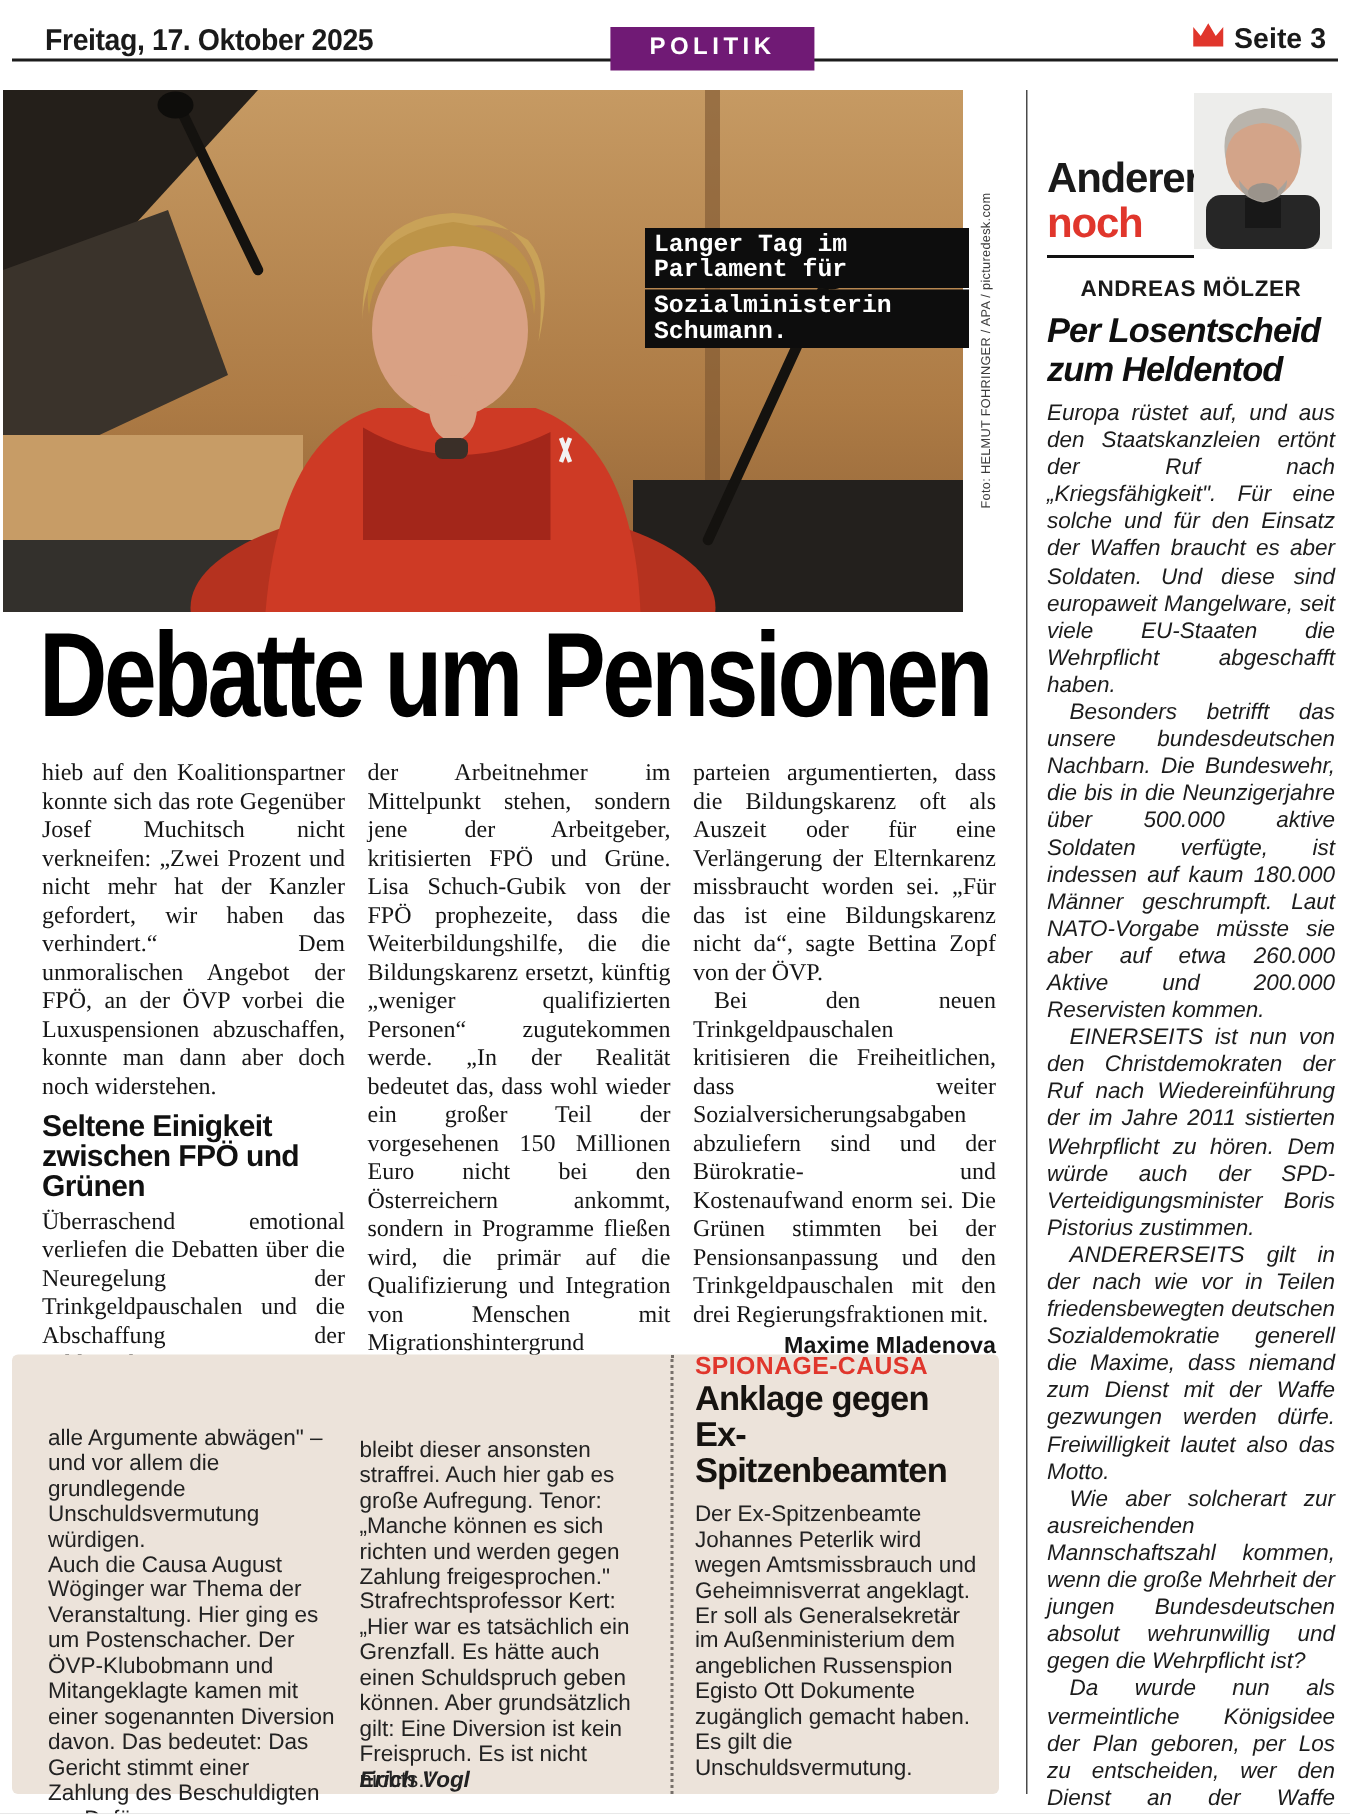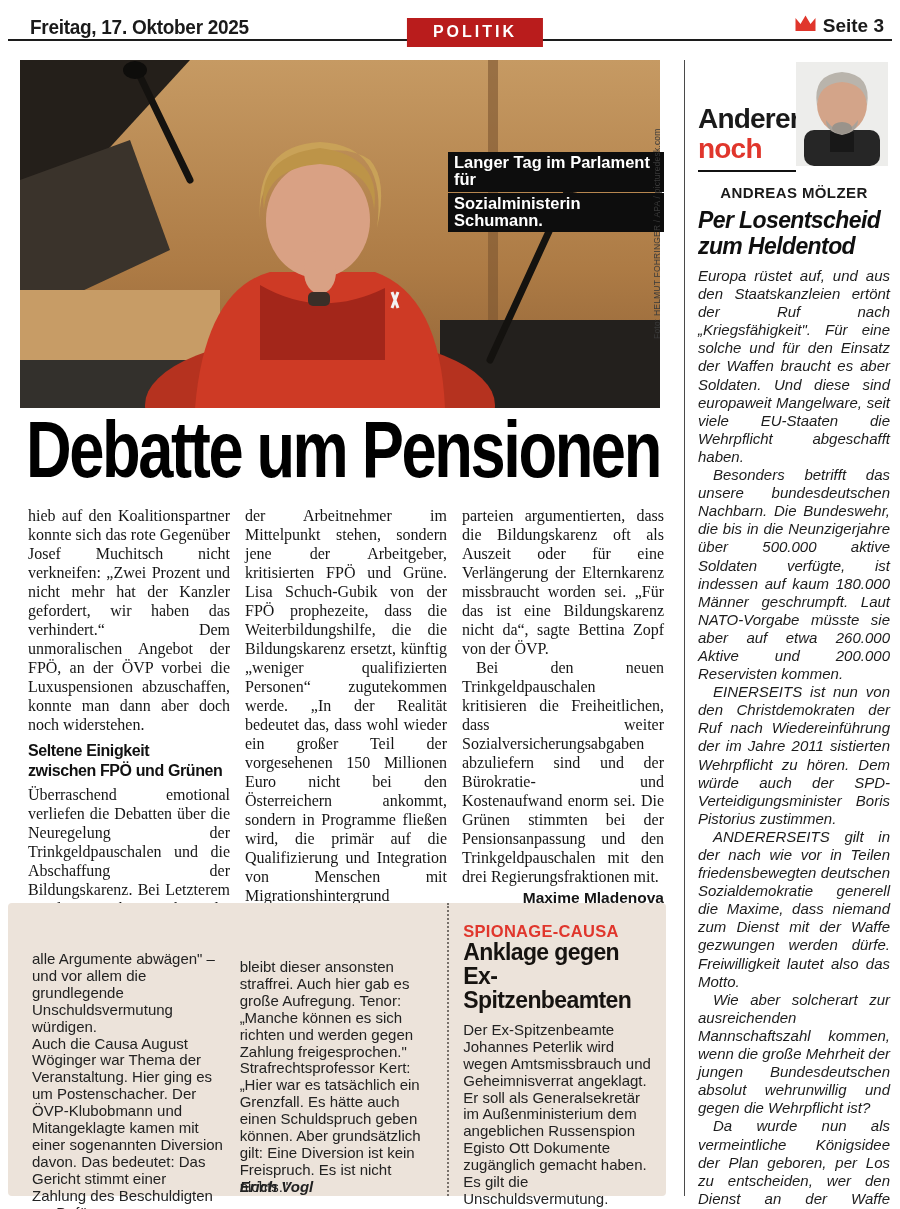--- a/index.html
+++ b/index.html
@@ -4,60 +4,60 @@
 <style>
   html,body{margin:0;padding:0;background:#d8d8d8;}
   .page{position:relative;width:900px;height:1209px;background:#ffffff;overflow:hidden;
         font-family:"Liberation Sans",sans-serif;color:#1a1a1a;}
 
   
   .hdr-date{position:absolute;left:30px;top:16px;font-size:20px;font-weight:bold;
             letter-spacing:-0.3px;transform:scaleX(.95);transform-origin:left;}
   .hdr-rule{position:absolute;left:8px;right:8px;top:39px;height:2px;background:#1c1c1c;}
   .hdr-section{position:absolute;left:475px;top:18px;transform:translateX(-50%);
-               background:#b91c1c;color:#fff;font-weight:bold;font-size:16px;
+               background:#701a75;color:#fff;font-weight:bold;font-size:16px;
                letter-spacing:3px;padding:5px 26px 6px;}
   .hdr-page{position:absolute;right:16px;top:15px;display:flex;align-items:center;gap:6px;
             font-size:19px;font-weight:bold;}
 
   
-  .photo{position:absolute;left:20px;top:60px;width:740px;height:348px;overflow:hidden;}
+  .photo{position:absolute;left:2px;top:60px;width:740px;height:348px;overflow:hidden;font-family:Liberation Mono, monospace;}
   .photo svg{display:block;}
   .caption{position:absolute;left:428px;top:92px;width:216px;line-height:1.05;}
   .caption span{display:inline-block;background:#0d0d0d;color:#fff;font-weight:bold;
                 font-size:16.5px;padding:2px 6px 3px;margin-bottom:1px;}
   .credit{position:absolute;left:649px;top:60px;height:348px;width:16px;
           writing-mode:vertical-rl;transform:rotate(180deg);font-size:8.5px;color:#3a3a3a;
           display:flex;align-items:center;justify-content:center;letter-spacing:.2px;}
 
   
   .headline{position:absolute;left:26px;top:404px;width:800px;height:96px;
             font-size:80px;font-weight:900;letter-spacing:-3px;line-height:92px;
             transform:scaleX(.79);transform-origin:left top;white-space:nowrap;color:#000;}
 
   
   .cols{position:absolute;left:28px;top:506px;width:636px;height:382px;display:flex;gap:15px;}
   .col{flex:1;font-family:"Liberation Serif",serif;font-size:16px;line-height:19px;
        text-align:justify;hyphens:auto;-webkit-hyphens:auto;color:#151515;}
   .col p{margin:0;}
   .col p.ind{text-indent:14px;}
-  .subhead{font-family:"Liberation Sans",sans-serif;font-weight:bold;font-size:16px;
+  .subhead{font-family:"Liberation Sans",sans-serif;font-weight:bold;font-size:20px;
            line-height:20px;letter-spacing:-0.4px;margin:7px 0 4px;text-align:left;color:#111;}
   .subhead span{display:block;}
   .byline{font-family:"Liberation Sans",sans-serif;font-weight:bold;font-size:15.5px;
           text-align:right;margin-top:2px;}
 
   
   .beige{position:absolute;left:8px;top:903px;width:658px;height:293px;background:#ece3da;
          border-radius:4px;display:flex;box-sizing:border-box;padding:0 14px 0 24px;}
   .bcol{width:199px;font-size:15px;line-height:16.9px;color:#222;}
   .bcol p{margin:0;}
   .bcol1{padding-top:48px;}
   .bcol2{padding-top:56px;margin-left:16px;}
-  .bcol3{margin-left:16px;padding-top:20px;border-left:2px dotted #77706a;padding-left:14px;width:196px;}
+  .bcol3{margin-left:16px;border-left:2px dotted #77706a;padding-left:14px;width:196px;}
   .kicker{color:#e0362c;font-weight:bold;font-size:16.5px;letter-spacing:.3px;margin:0 0 6px;}
   .spy-head{font-weight:900;font-size:23px;line-height:24px;letter-spacing:-0.6px;color:#161310;margin:0 0 10px;}
   .spy-head span{display:block;}
   .byline-pull{text-align:left;font-weight:bold;margin-top:-16.9px;font-style:italic;}
 
   
   .vrule{position:absolute;left:684px;top:60px;bottom:13px;width:1px;background:#4a4a4a;}
 
   
   .sidebar{position:absolute;left:698px;top:60px;width:192px;}

